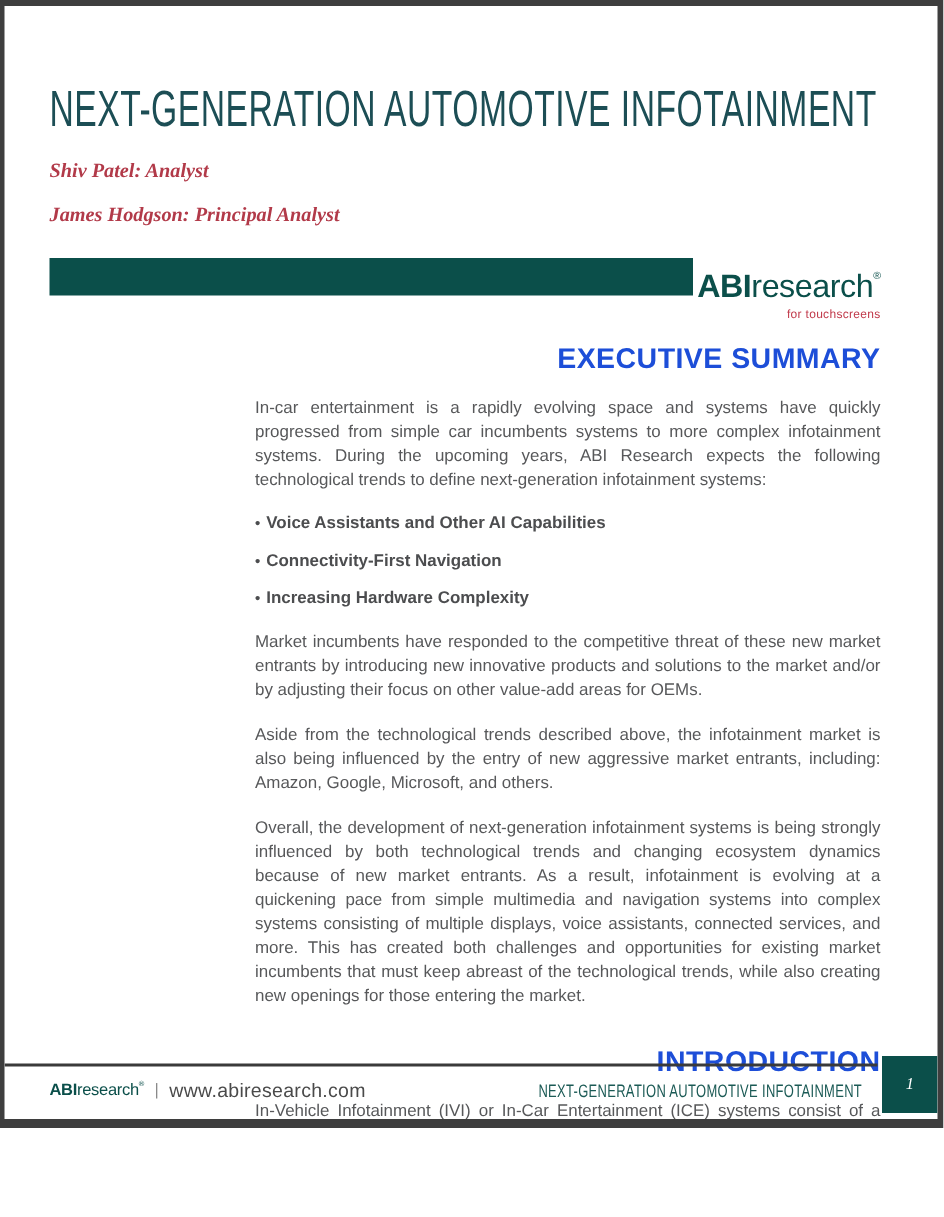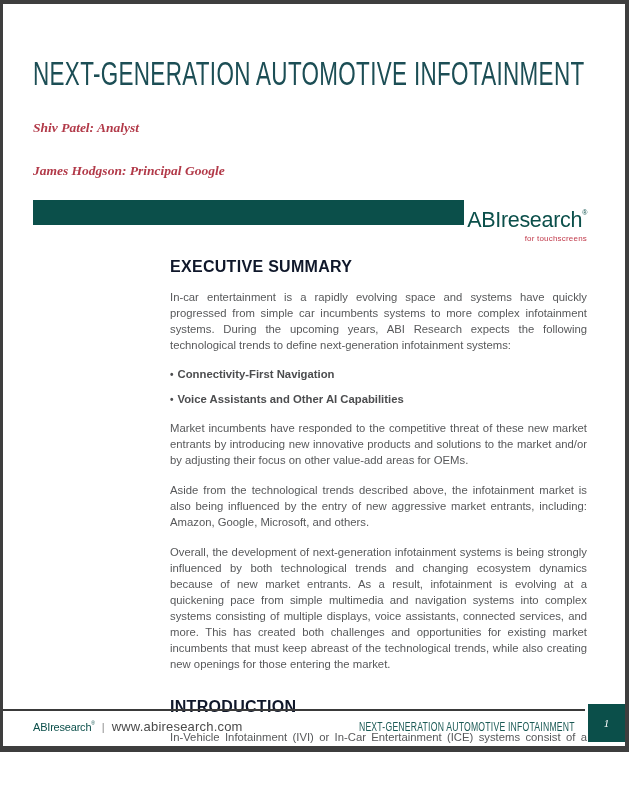--- a/index.html
+++ b/index.html
@@ -29,21 +29,21 @@
     transform: scaleX(0.66);
     transform-origin: left center;
   }
 
   .author {
     font-family: "Liberation Serif", serif;
     font-style: italic;
     font-weight: bold;
     font-size: 13.5px;
     color: #b23a49;
-    margin-top: 27px;
+    margin-top: 13px;
   }
 
   .brand-row {
     display: flex;
     align-items: flex-start;
     margin-top: 21px;
     padding-right: 38px;
   }
   .brand-bar {
     flex: 1 1 auto;
@@ -52,40 +52,41 @@
     margin-top: 0;
   }
   .brand-logo { flex: 0 0 auto; margin-left: 3px; }
   .brand-logo .logo-line {
     font-size: 21.5px;
     line-height: 25px;
     color: #0b4f4a;
     letter-spacing: -0.3px;
     white-space: nowrap;
   }
-  .logo-bold { font-weight: normal; }
+  .logo-bold { font-weight: bold; }
   .logo-mark { font-size: 7px; vertical-align: 12px; }
   .brand-tagline {
     text-align: right;
     color: #c13a4b;
     font-size: 8px;
     margin-top: 1px;
     letter-spacing: 0.2px;
   }
 
   
   .content {
     margin: 0 38px 0 167px;
   }
   .section-heading {
-    font-size: 16px;
+    font-size: 19px;
     font-weight: bold;
-    color: #0f172a;
+    color: #1d4ed8;
     letter-spacing: 0.3px;
     margin: 15px 0 13px;
+    text-align: right;
   }
   .section-heading.intro-gap { margin-top: 26px; }
   .body-par {
     font-size: 11.3px;
     line-height: 16px;
     color: #57585a;
     text-align: justify;
     margin-bottom: 14px;
   }
   .bullet-list { list-style: none; margin: 15px 0 15px; }
@@ -155,45 +156,48 @@
   }
 </style>
 </head>
 <body>
 
 <div class="page">
 
   <header class="doc-header">
     <h1 class="doc-title">NEXT-GENERATION AUTOMOTIVE INFOTAINMENT</h1>
     <p class="author">Shiv Patel: Analyst</p>
-    <p class="author">James Hodgson: Principal Google</p>
+    <p class="author">James Hodgson: Principal Analyst</p>
 
     <div class="brand-row">
       <div class="brand-bar"></div>
       <div class="brand-logo">
         <div class="logo-line">
           <span class="logo-bold">ABI</span><span>research</span><span class="logo-mark">®</span>
         </div>
         <div class="brand-tagline">for touchscreens</div>
       </div>
     </div>
   </header>
 
   <main class="content">
 
     <section>
       <h2 class="section-heading">EXECUTIVE SUMMARY</h2>
       <p class="body-par">In-car entertainment is a rapidly evolving space and systems have quickly progressed from simple car incumbents systems to more complex infotainment systems. During the upcoming years, ABI Research expects the following technological trends to define next-generation infotainment systems:</p>
 
       <ul class="bullet-list">
         <li class="bullet-item">
+          <span class="bullet-marker">•</span><span>Voice Assistants and Other AI Capabilities</span>
+        </li>
+        <li class="bullet-item">
           <span class="bullet-marker">•</span><span>Connectivity-First Navigation</span>
         </li>
         <li class="bullet-item">
-          <span class="bullet-marker">•</span><span>Voice Assistants and Other AI Capabilities</span>
+          <span class="bullet-marker">•</span><span>Increasing Hardware Complexity</span>
         </li>
       </ul>
 
       <p class="body-par">Market incumbents have responded to the competitive threat of these new market entrants by introducing new innovative products and solutions to the market and/or by adjusting their focus on other value-add areas for OEMs.</p>
       <p class="body-par">Aside from the technological trends described above, the infotainment market is also being influenced by the entry of new aggressive market entrants, including: Amazon, Google, Microsoft, and others.</p>
       <p class="body-par">Overall, the development of next-generation infotainment systems is being strongly influenced by both technological trends and changing ecosystem dynamics because of new market entrants. As a result, infotainment is evolving at a quickening pace from simple multimedia and navigation systems into complex systems consisting of multiple displays, voice assistants, connected services, and more. This has created both challenges and opportunities for existing market incumbents that must keep abreast of the technological trends, while also creating new openings for those entering the market.</p>
     </section>
 
     <section>
       <h2 class="section-heading intro-gap">INTRODUCTION</h2>

